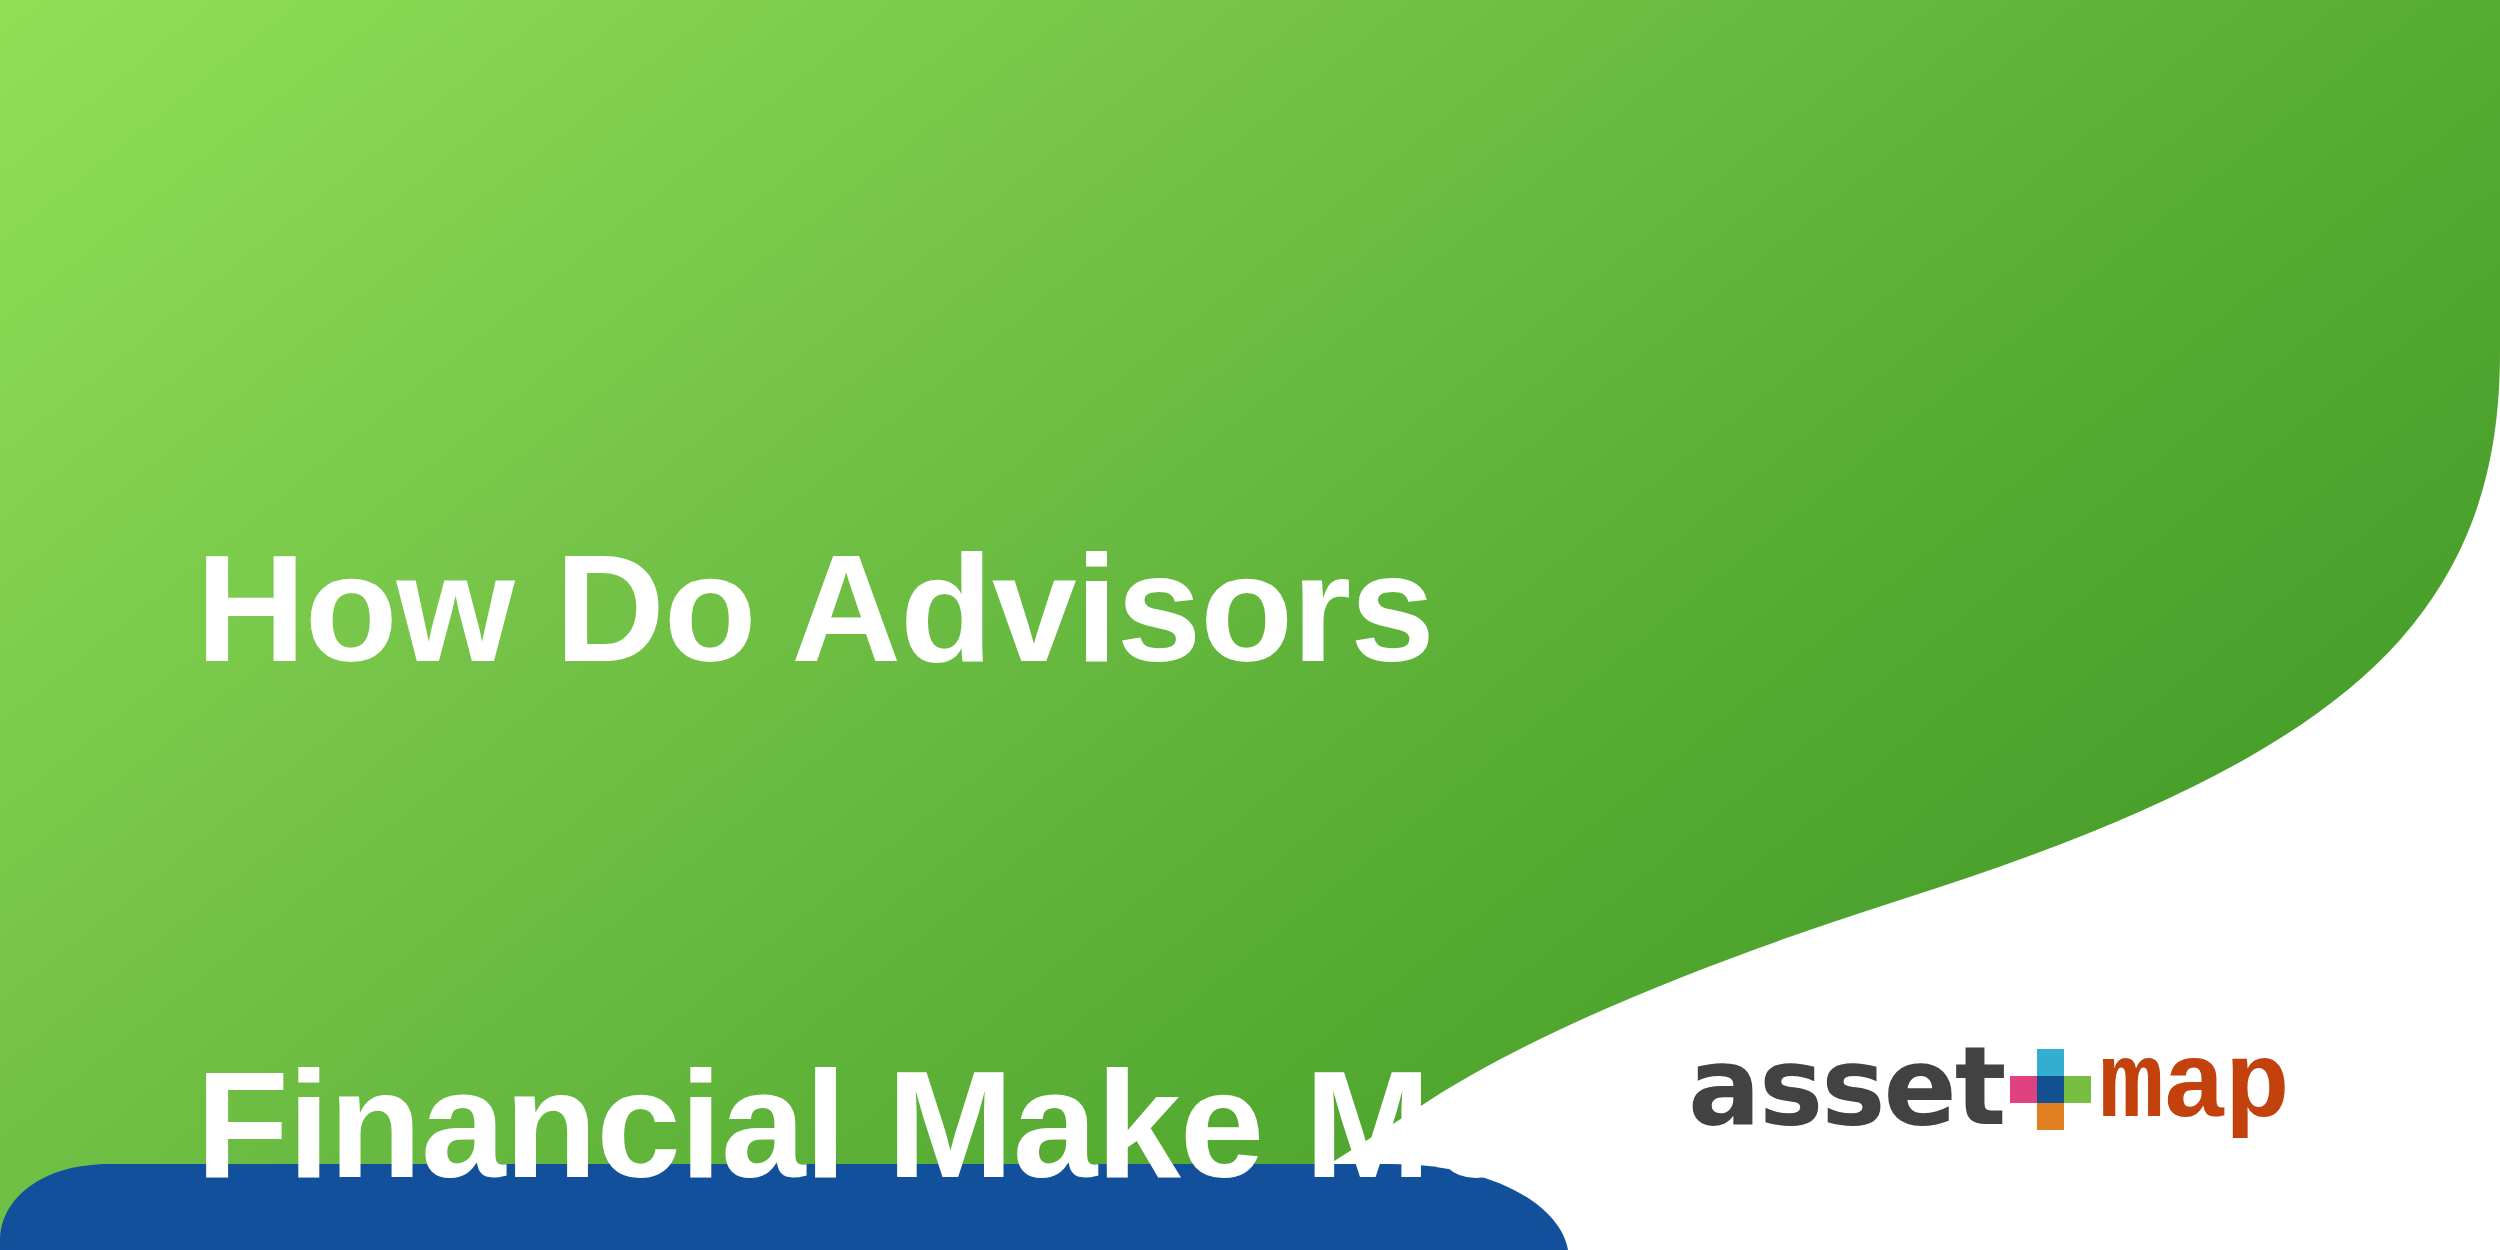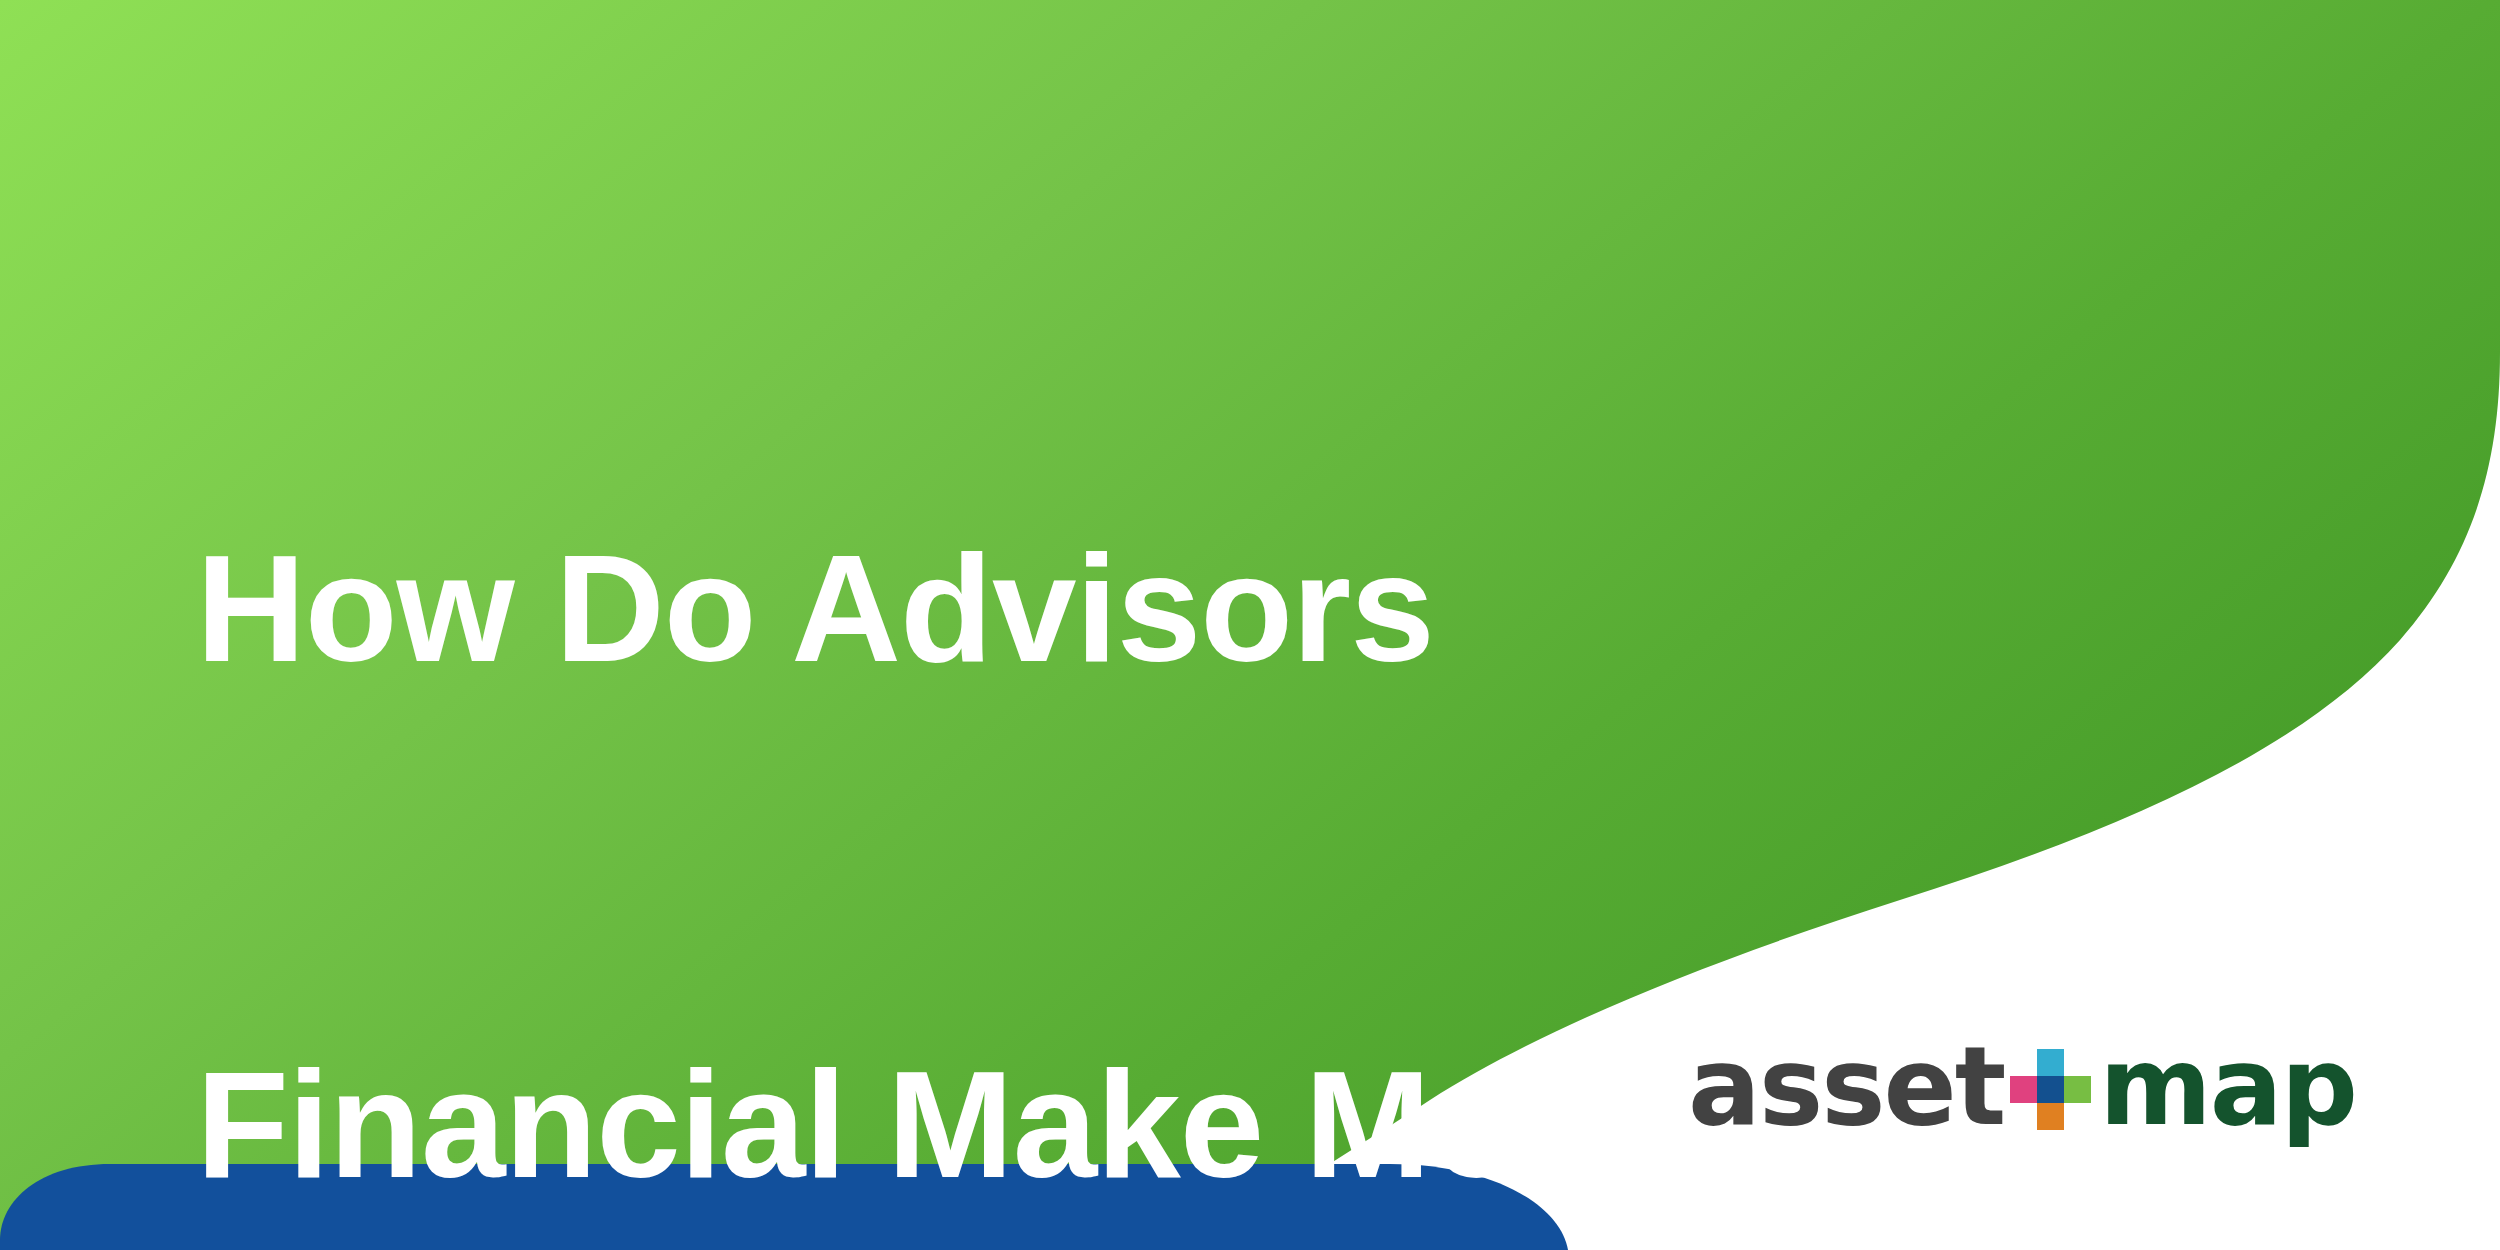--- a/index.html
+++ b/index.html
@@ -129,16 +129,16 @@
     <span class="logo-word" id="logo-word-asset" style="color: rgb(66, 66, 66);">asset</span>
 
     <span id="logo-plus">
       <span id="plus-top" style="background: rgb(51, 173, 208);"></span>
       <span id="plus-left" style="background: rgb(224, 65, 127);"></span>
       <span id="plus-center" style="background: rgb(19, 80, 143);"></span>
       <span id="plus-right" style="background: rgb(119, 190, 67);"></span>
       <span id="plus-bottom" style="background: rgb(224, 128, 33);"></span>
     </span>
 
-    <span class="logo-word" id="logo-word-map" style="color: #14532d;">map</span>
+    <span class="logo-word" id="logo-word-map" style="color: #c2410c; font-family: Liberation Mono, monospace;">map</span>
   </div>
 
 </div>
 
 </body></html>

